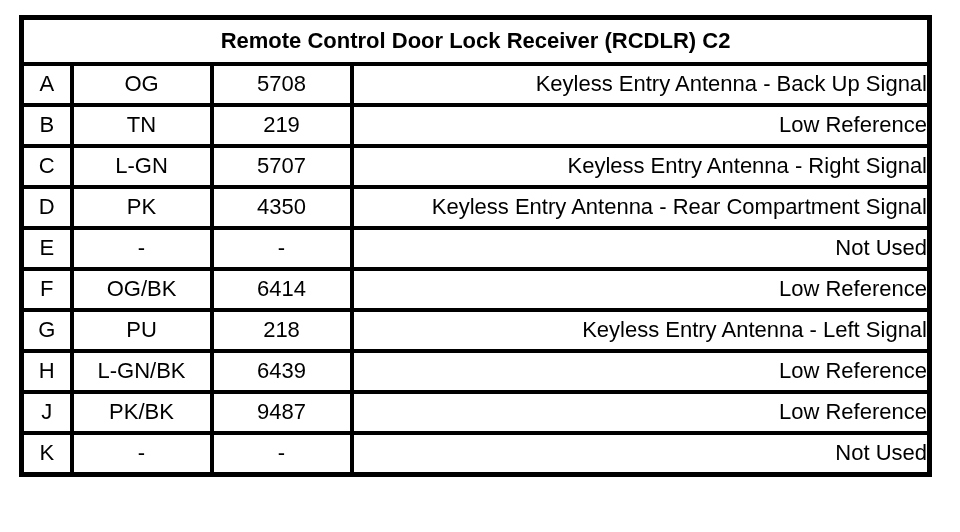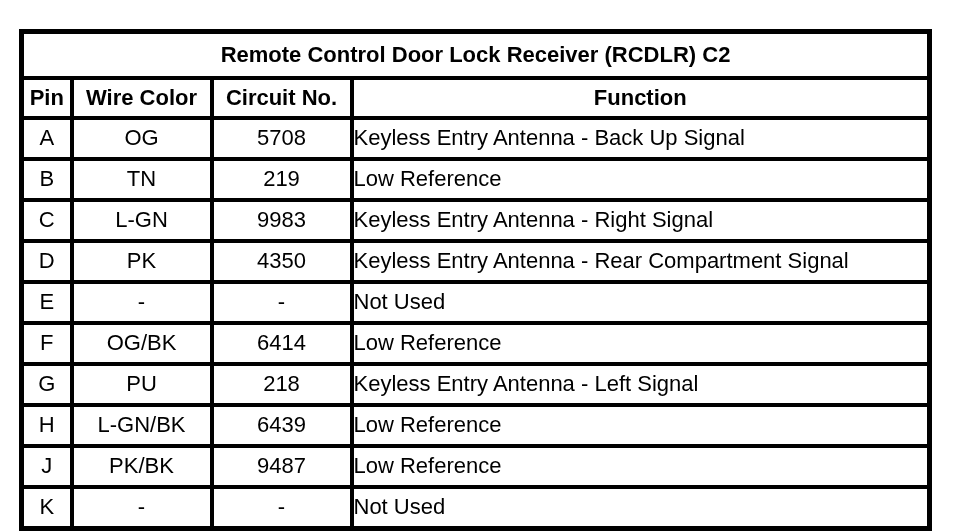--- a/index.html
+++ b/index.html
@@ -10,21 +10,21 @@
   body {
     position: relative;
     width: 960px;
     height: 532px;
     font-family: "Liberation Sans", sans-serif;
     color: #000000;
   }
   table.pinout {
     position: absolute;
     left: 19px;
-    top: 29px;
+    top: 15px;
     width: 908px;
     border-collapse: collapse;
     table-layout: fixed;
     border: 5px solid #000000;
   }
   table.pinout th,
   table.pinout td {
     border: 4px solid #000000;
     font-size: 22px;
     line-height: 1.1;
@@ -42,21 +42,21 @@
   th.col-header {
     font-weight: bold;
     text-align: center;
     height: 36px;
   }
   td.data-cell {
     text-align: center;
     height: 37px;
   }
   td.fn-cell {
-    text-align: left;
+    text-align: right;
     padding-left: 6px;
     margin-left: 45px;
   }
   col.c-pin { width: 50px; }
   col.c-wire { width: 140px; }
   col.c-circ { width: 140px; }
   col.c-fn { width: 578px; }
 </style>
 </head>
 <body>
@@ -66,41 +66,35 @@
     <col class="c-pin">
       <col class="c-wire">
       <col class="c-circ">
       <col class="c-fn">
   </colgroup>
   <tbody>
     <tr>
       <td class="title-cell" colspan="4">Remote Control Door Lock Receiver (RCDLR) C2</td>
     </tr>
     <tr>
-      <th class="col-header">Pin</th>
-      <th class="col-header">Wire Color</th>
-      <th class="col-header">Circuit No.</th>
-      <th class="col-header">Function</th>
-    </tr>
-    <tr>
       <td class="data-cell">A</td>
       <td class="data-cell">OG</td>
       <td class="data-cell">5708</td>
       <td class="data-cell fn-cell">Keyless Entry Antenna - Back Up Signal</td>
     </tr>
     <tr>
       <td class="data-cell">B</td>
       <td class="data-cell">TN</td>
       <td class="data-cell">219</td>
       <td class="data-cell fn-cell">Low Reference</td>
     </tr>
     <tr>
       <td class="data-cell">C</td>
       <td class="data-cell">L-GN</td>
-      <td class="data-cell">9983</td>
+      <td class="data-cell">5707</td>
       <td class="data-cell fn-cell">Keyless Entry Antenna - Right Signal</td>
     </tr>
     <tr>
       <td class="data-cell">D</td>
       <td class="data-cell">PK</td>
       <td class="data-cell">4350</td>
       <td class="data-cell fn-cell">Keyless Entry Antenna - Rear Compartment Signal</td>
     </tr>
     <tr>
       <td class="data-cell">E</td>

